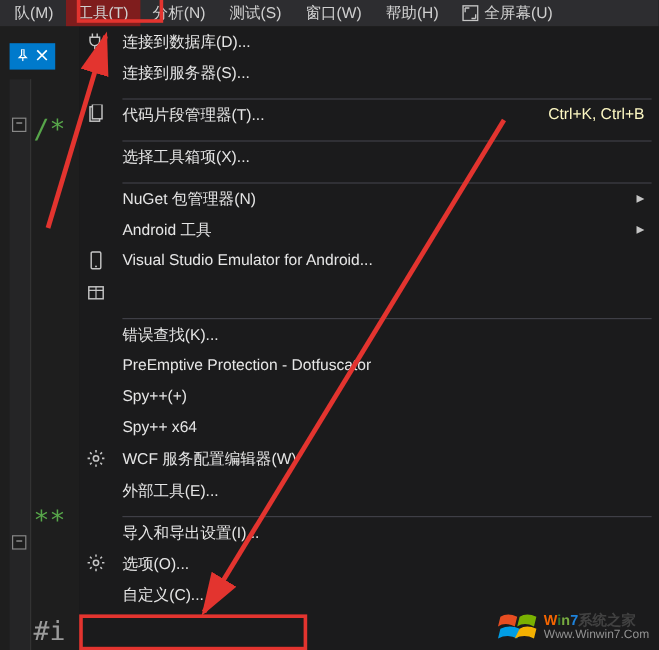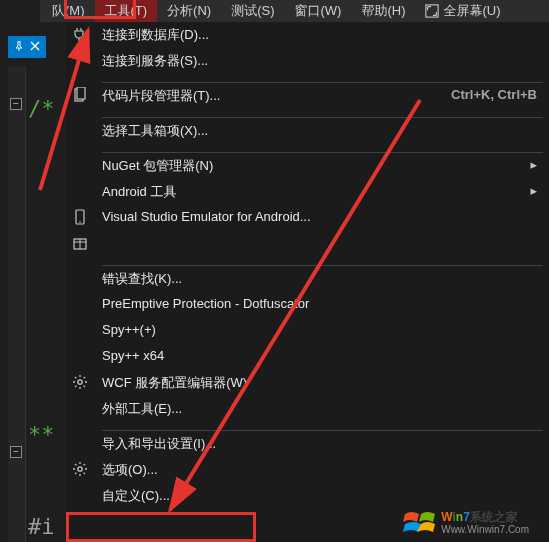--- a/index.html
+++ b/index.html
@@ -1,20 +1,20 @@
 <!DOCTYPE html>
 <html><head>
 <meta charset="utf-8">
 <style>
   * { margin: 0; padding: 0; box-sizing: border-box; font-family: "Microsoft YaHei", "Segoe UI", sans-serif; }
   body { background: #1e1e1e; width: 549px; height: 542px; overflow: hidden; position: relative; }
 
   .menubar {
     display: flex; background: #2d2d30; color: #d0d0d0; font-size: 13px;
-    height: 22px; align-items: stretch; padding-left: 2px; margin-left: 40px;
+    height: 22px; align-items: stretch; padding-left: 2px;
   }
   .menubar-item {
     padding: 2px 10px; display: flex; align-items: center; cursor: default; white-space: nowrap;
   }
   .menubar-item.active { background: #7f1d1d; }
   .menubar .icon { width: 14px; height: 14px; display: inline-block; margin-right: 4px; }
 
   .leftcol {
     position: absolute; left: 0; top: 22px; bottom: 0; width: 66px;
     background: #1e1e1e; overflow: hidden;
@@ -44,36 +44,36 @@
   }
   .menu-item {
     display: flex; align-items: flex-start; height: 26px; padding: 0 12px 0 0;
     cursor: default;
   }
   .menu-item .icon-slot {
     width: 28px; display: flex; align-items: center; justify-content: center;
     color: #c5c5c5;
   }
   .menu-item .label { flex: 1; padding-left: 8px; white-space: nowrap; }
-  .menu-item .shortcut { color: #a3a3a3; padding-left: 20px; white-space: nowrap; font-weight: bold; }
+  .menu-item .shortcut { color: #fef9c3; padding-left: 20px; white-space: nowrap; }
   .menu-item .arrow { color: #c5c5c5; width: 16px; text-align: right; }
   .menu-sep { height: 1px; background: #3f3f46; margin: 4px 6px 4px 36px; }
 
   .hl-box1 {
     position: absolute; border: 3px solid #e3342f; pointer-events: none;
     left: 64px; top: -3px; width: 72px; height: 22px; z-index: 50;
   }
   .hl-box2 {
     position: absolute; border: 3px solid #e3342f; pointer-events: none;
     left: 66px; bottom: 0px; width: 190px; height: 30px; z-index: 50;
   }
   svg.red-arrow { position: absolute; pointer-events: none; z-index: 60; }
 
   .watermark {
-    position: absolute; right: 20px; bottom: 4px; display: flex; align-items: center; gap: 4px;
+    position: absolute; right: 8px; bottom: 4px; display: flex; align-items: center; gap: 4px;
     opacity: 0.95; pointer-events: none; font-size: 12px;
   }
   .watermark .winlogo { width: 34px; height: 30px; }
   .watermark .wm-text { line-height: 1.1; }
   .watermark .wm-text .l1 span { font-weight: bold; }
   .watermark .wm-text .l1 .w { color: #ff6a00; } .watermark .wm-text .l1 .i { color: #2e7d32; }
   .watermark .wm-text .l1 .n { color: #7cb342; } .watermark .wm-text .l1 .s { color: #1e88e5; }
   .watermark .wm-text .l2 { color: #999; font-size: 10px; }
 
   .gear-svg, .plug-svg, .doc-svg, .phone-svg, .pkg-svg { width: 16px; height: 16px; }

